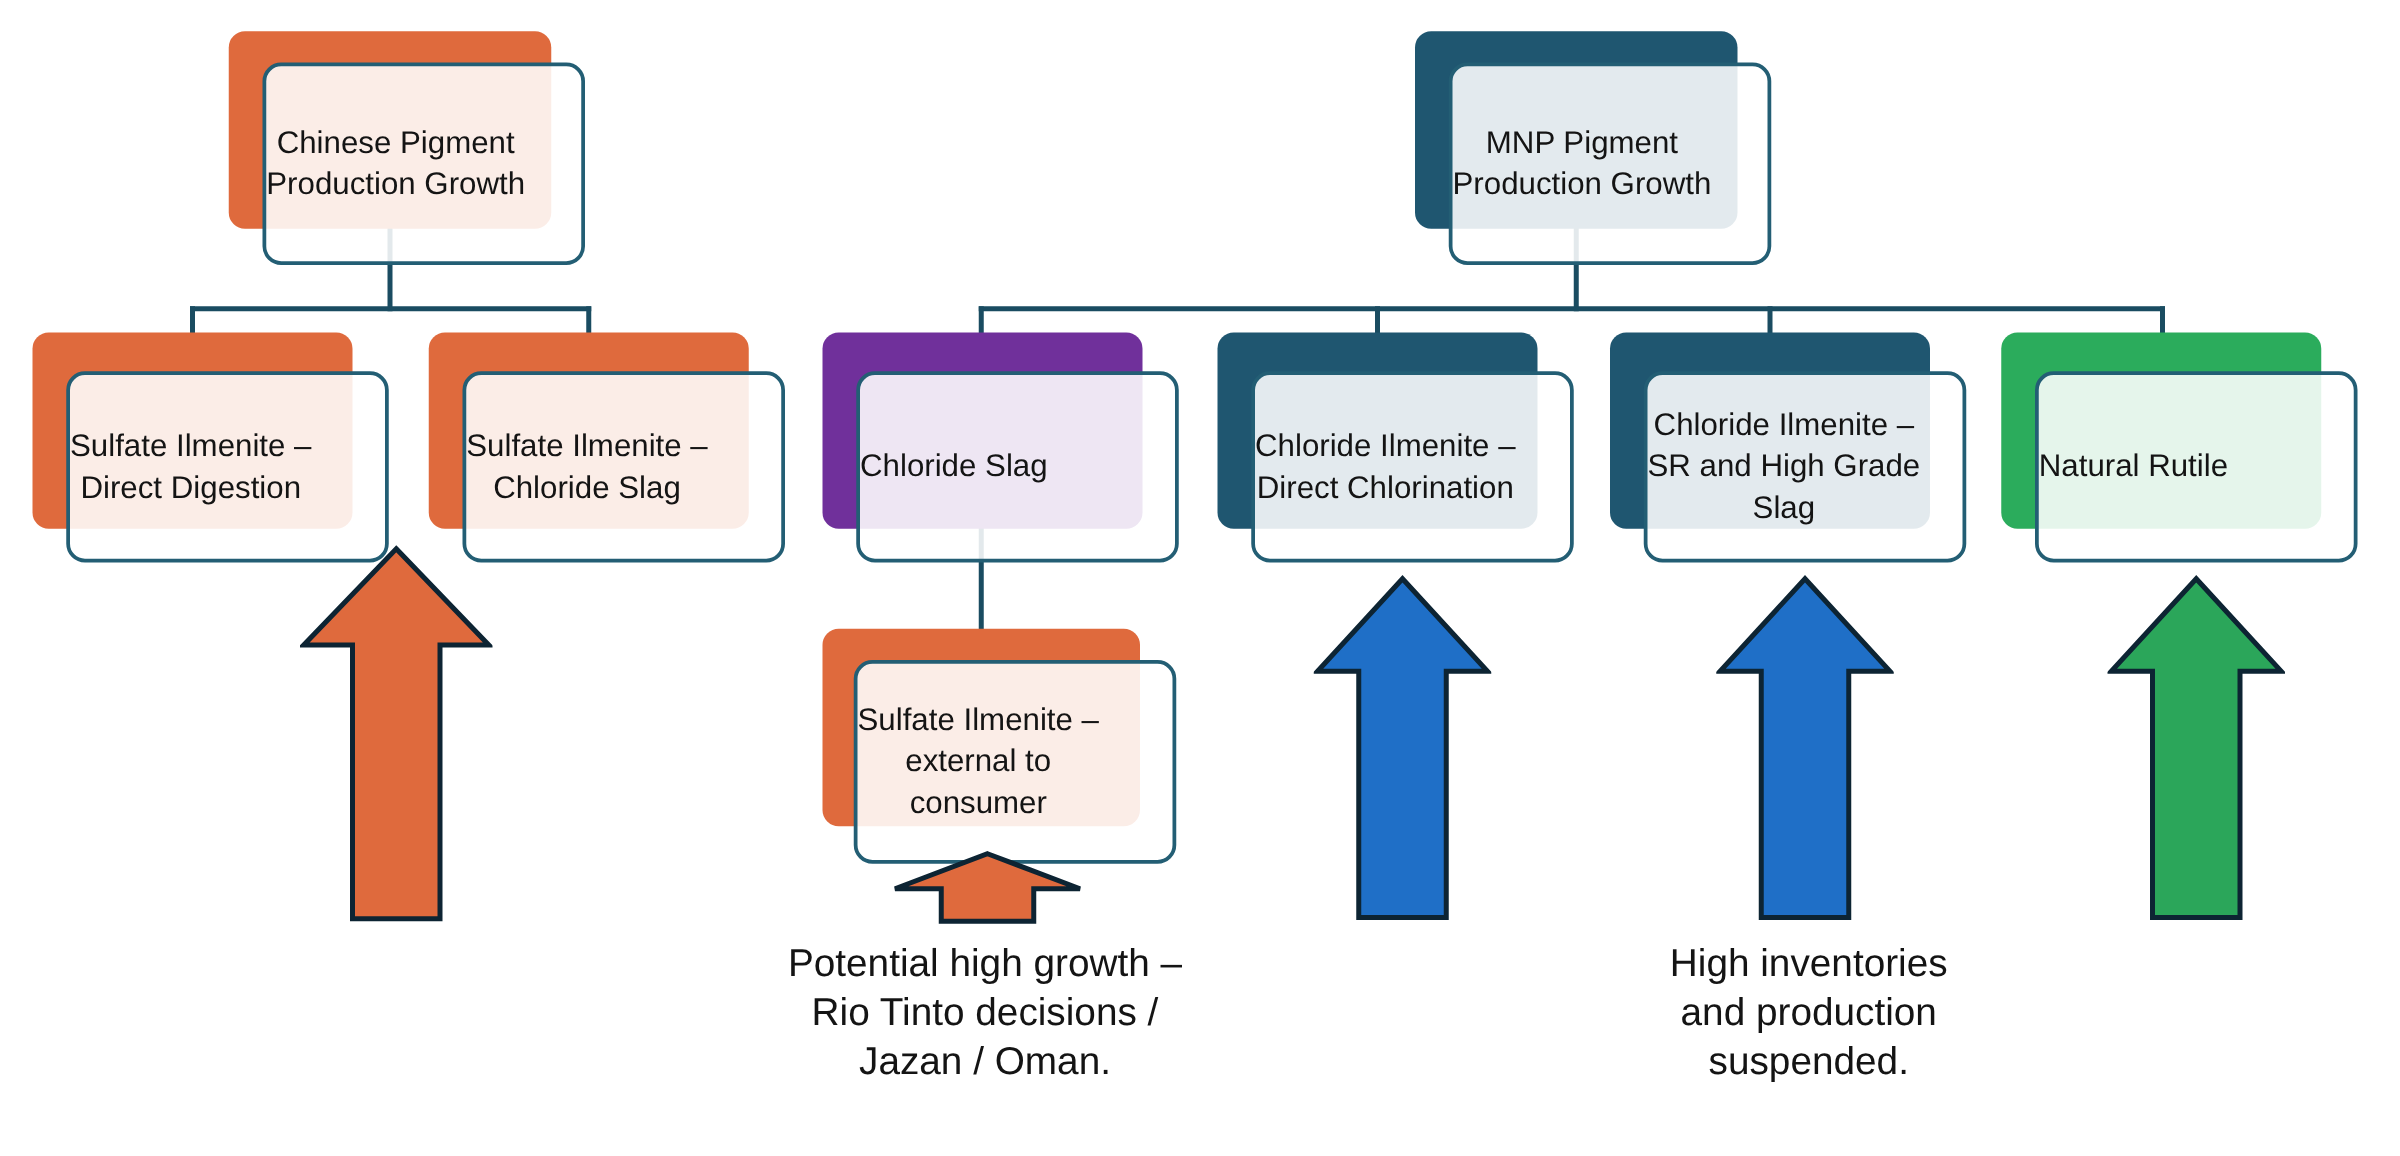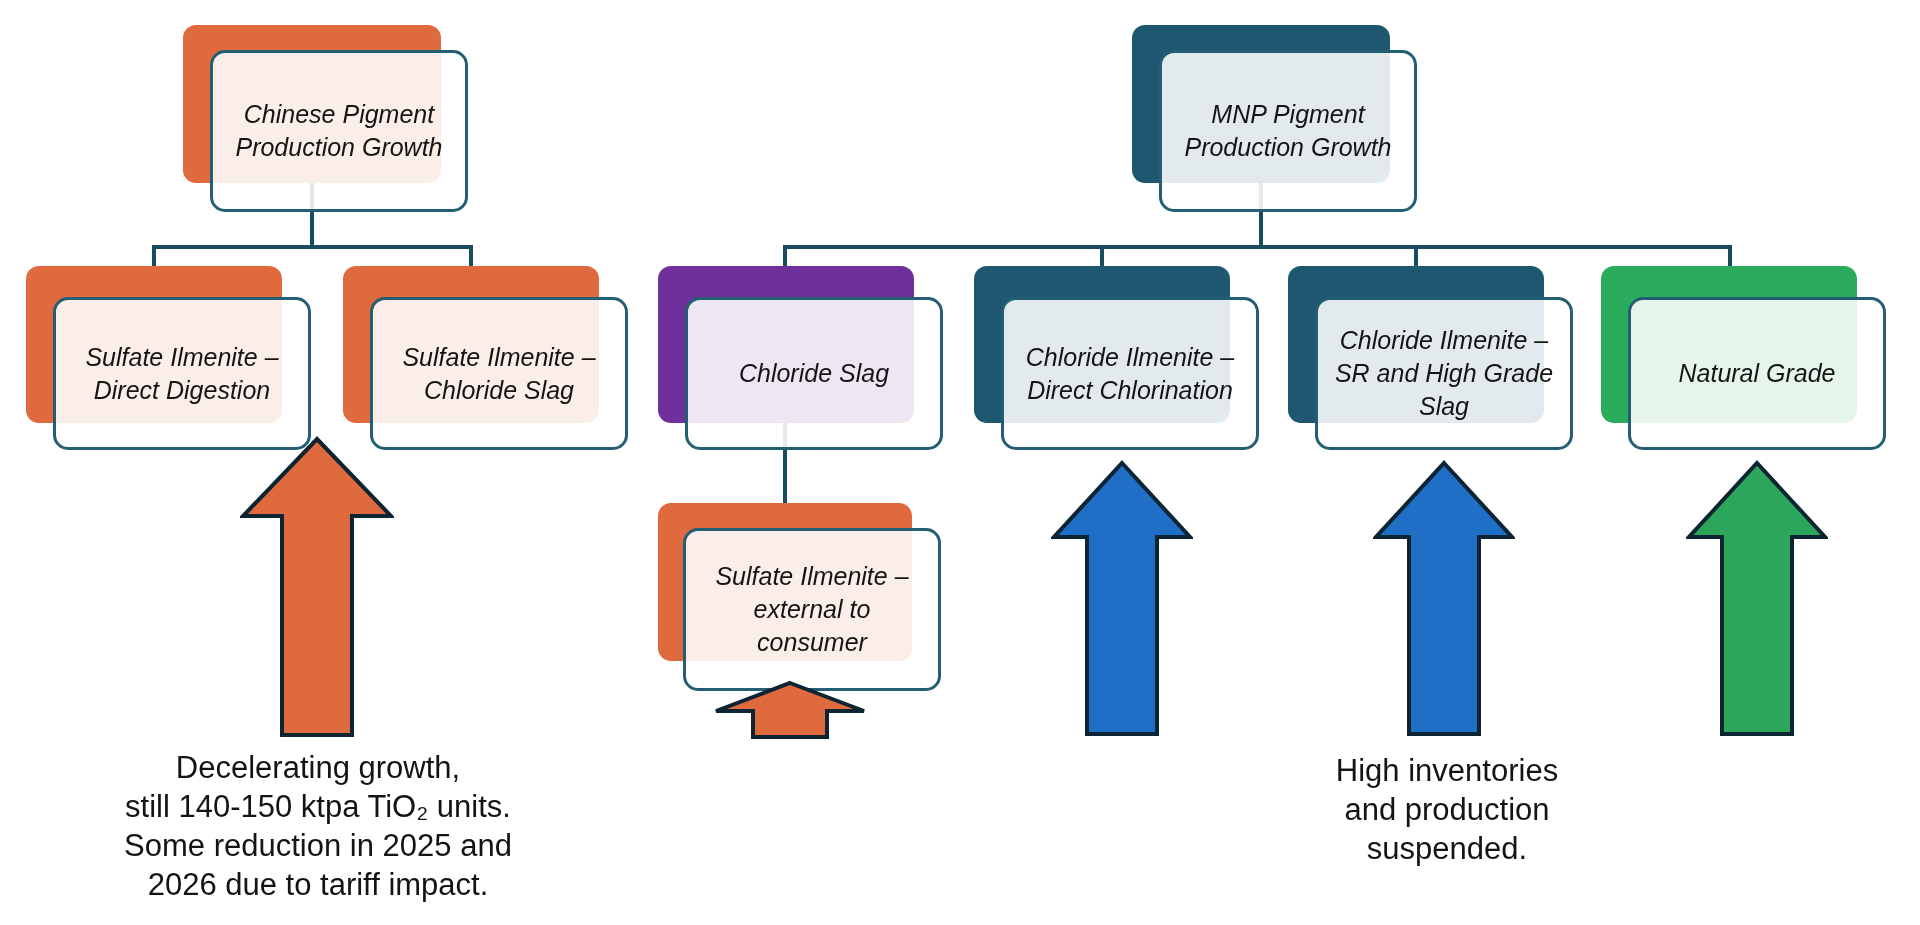--- a/index.html
+++ b/index.html
@@ -12,21 +12,21 @@
   
   .node{position:absolute;z-index:2;}
   .back{position:absolute;border-radius:13px;}
   .back.orange{background:var(--c-orange);}
   .back.darkblue{background:var(--c-dark-blue);}
   .back.purple{background:var(--c-purple);}
   .back.green{background:var(--c-green);}
   .front{
     position:absolute;background:rgba(255,255,255,0.88);
     border:3px solid var(--c-box-border);border-radius:15px;
-    display:flex;align-items:center;justify-content:center;font-style:italic;
+    display:flex;align-items:center;
   }
   .node-label{
     white-space:pre-line;text-align:center;font-size:25px;line-height:33px;
     color:var(--c-text);
   }
   .node-top .back{left:0;top:0;width:258px;height:158px;}
   .node-top .front{left:27px;top:25px;width:252px;height:156px;}
   .node-row2 .back{left:0;top:0;width:256px;height:157px;}
   .node-row2 .front{left:27px;top:31px;width:252px;height:147px;}
   .node-sub .back{left:0;top:0;width:254px;height:158px;}
@@ -114,21 +114,21 @@
     <div class="front">
       <span class="node-label">Chloride Ilmenite –
 SR and High Grade
 Slag</span>
     </div>
   </div>
 
   <div class="node node-row2" style="left:1601px;top:266px;">
     <div class="back green"></div>
     <div class="front">
-      <span class="node-label">Natural Grade</span>
+      <span class="node-label">Natural Rutile</span>
     </div>
   </div>
 
   <div class="node node-sub" style="left:658px;top:503px;">
     <div class="back orange"></div>
     <div class="front">
       <span class="node-label">Sulfate Ilmenite –
 external to
 consumer</span>
     </div>
@@ -147,21 +147,20 @@
   </svg>
 
   <svg class="arrow arrow-blue" style="left:1373px;top:460px;" width="142" height="277" viewBox="0 0 142 277">
     <polygon points="71,3 139,77 106,77 106,274 36,274 36,77 3,77"></polygon>
   </svg>
 
   <svg class="arrow arrow-green" style="left:1686px;top:460px;" width="142" height="277" viewBox="0 0 142 277">
     <polygon points="71,3 139,77 106,77 106,274 36,274 36,77 3,77"></polygon>
   </svg>
 
-  <div class="annotation" style="left:35px;top:748px;width:566px;">Decelerating growth,
-still 140-150 ktpa TiO₂ units.
-Some reduction in 2025 and
-2026 due to tariff impact.</div>
+  <div class="annotation" style="left:590px;top:751px;width:396px;">Potential high growth –
+Rio Tinto decisions /
+Jazan / Oman.</div>
   <div class="annotation" style="left:1304px;top:751px;width:286px;">High inventories
 and production
 suspended.</div>
 
 </div>
 
 </body></html>

